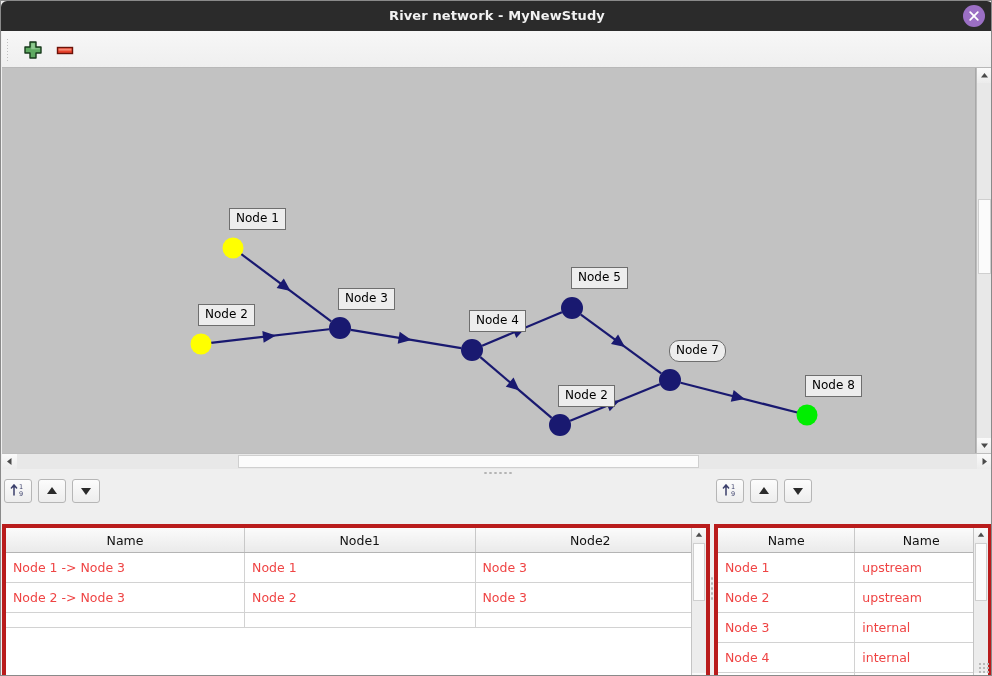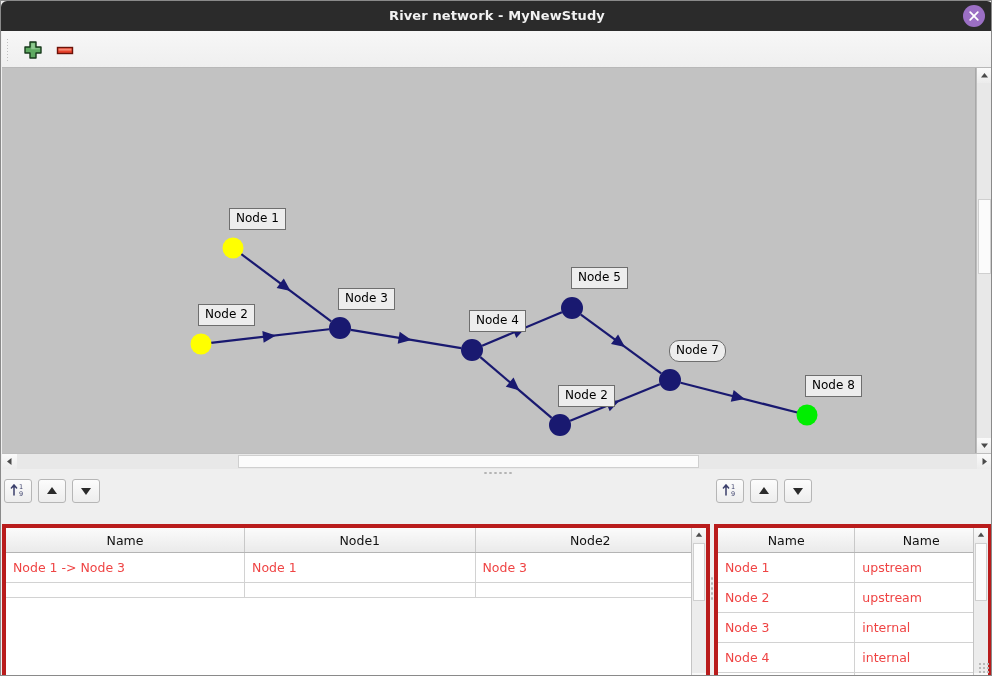--- a/index.html
+++ b/index.html
@@ -448,20 +448,25 @@
                 <th>Node1</th>
                 <th>Node2</th>
               </tr>
             </thead>
           <tbody id="reaches-body">
               <tr>
                 <td>Node 1 -&gt; Node 3</td>
                 <td>Node 1</td>
                 <td>Node 3</td>
               </tr>
+              <tr>
+                <td>Node 2 -&gt; Node 3</td>
+                <td>Node 2</td>
+                <td>Node 3</td>
+              </tr>
               <tr class="filler">
                 <td></td>
                 <td></td>
                 <td></td>
               </tr>
             </tbody>
         </table>
         <div class="grid-vscroll">
           <div class="sb-arrow-up">
             <svg width="14" height="14" viewBox="0 0 14 14">

